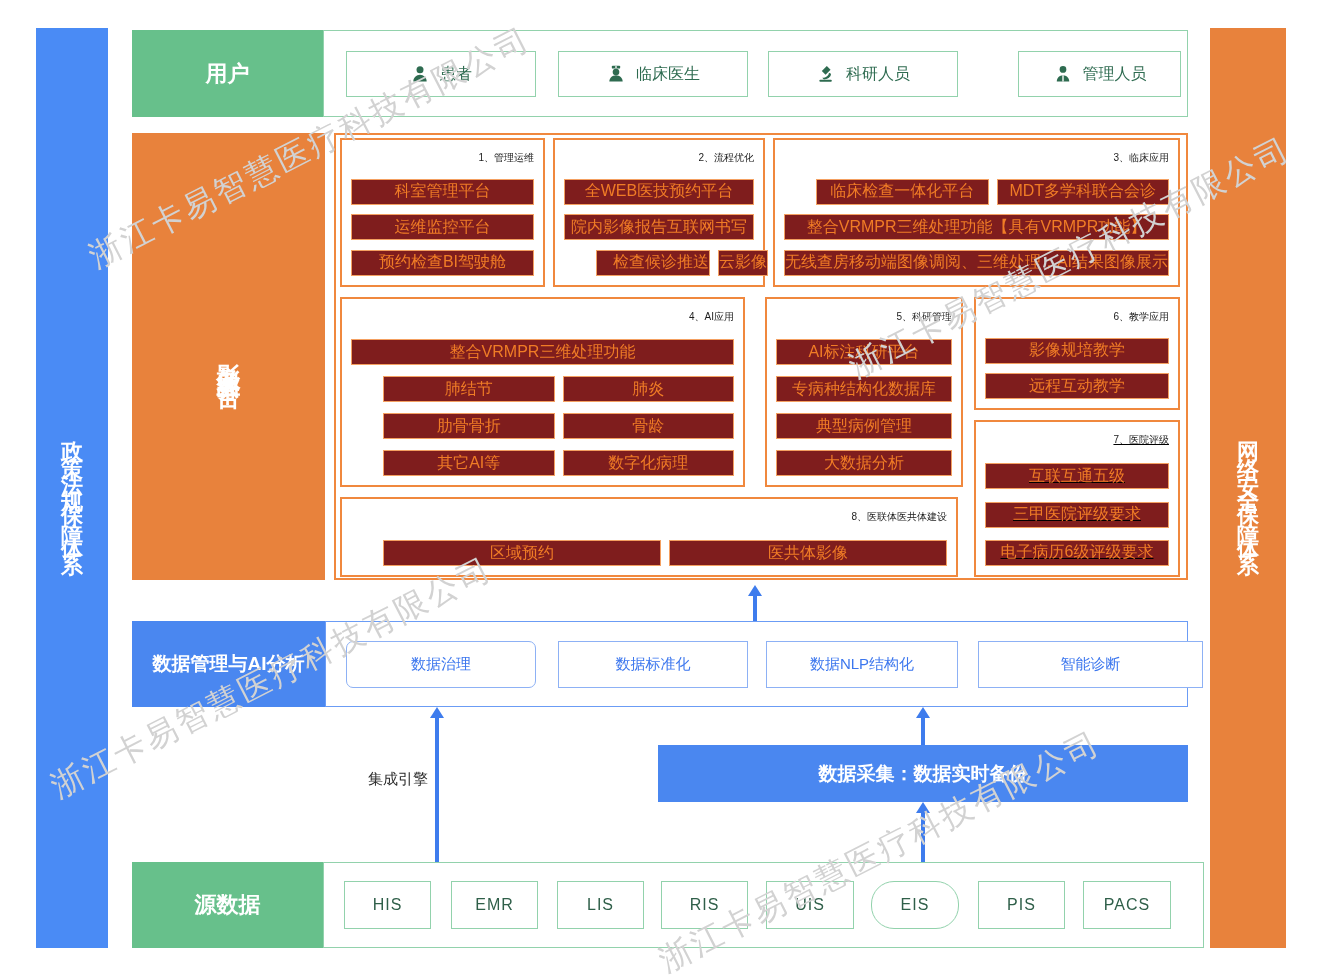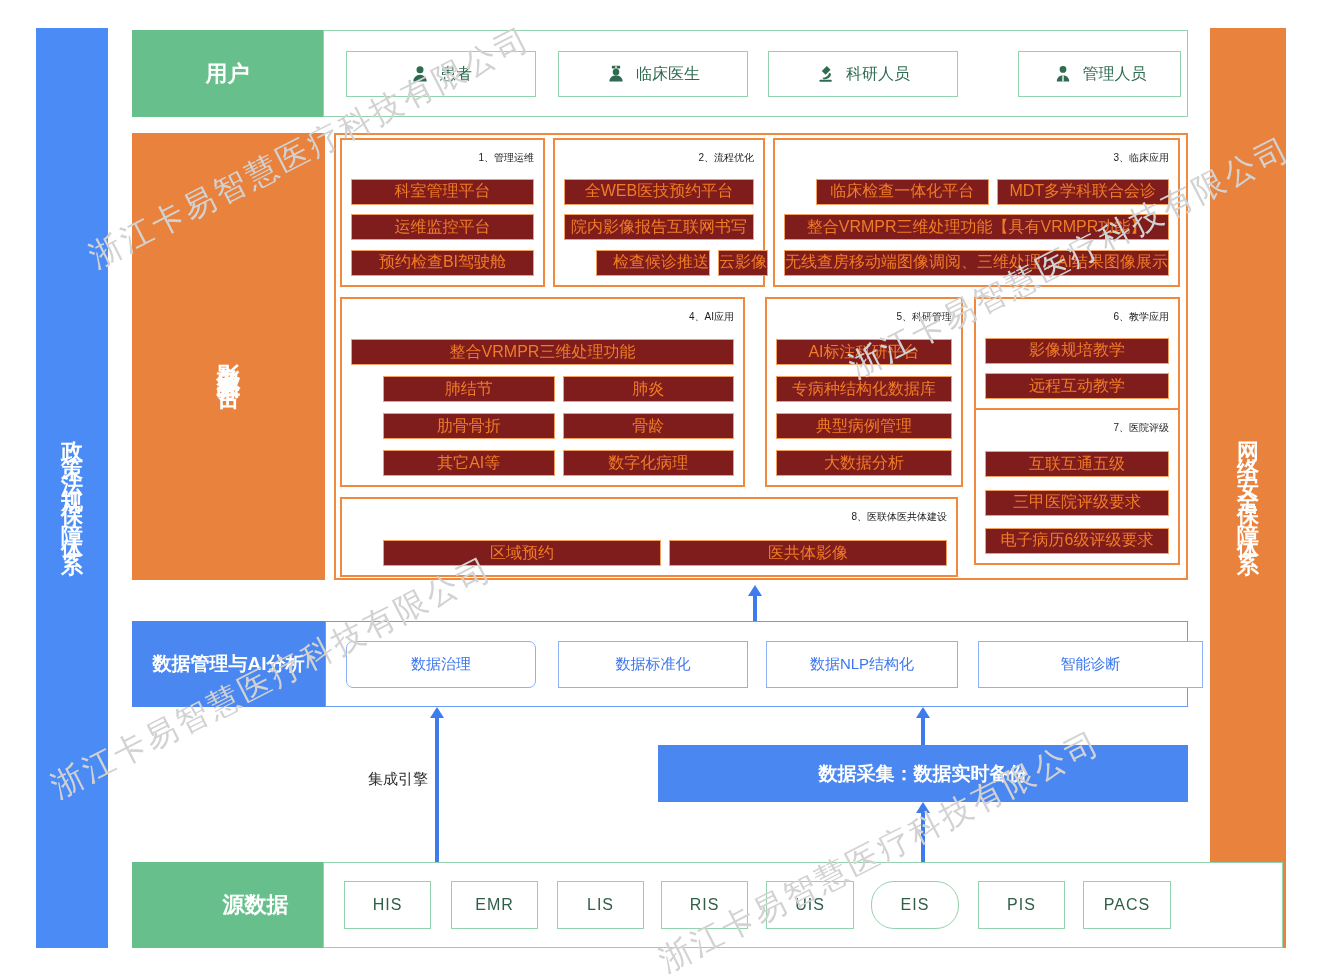--- a/index.html
+++ b/index.html
@@ -159,21 +159,21 @@
     <div class="oitem">典型病例管理</div>
     <div class="oitem">大数据分析</div>
   </div>
 
   <div class="sec" style="left:974px;top:297px;width:206px;height:113px;">
     <div class="sec-title">6、教学应用</div>
     <div class="oitem">影像规培教学</div>
     <div class="oitem">远程互动教学</div>
   </div>
 
-  <div class="sec" style="left:974px;top:408px;width:206px;height:157px;">
+  <div class="sec" style="left:974px;top:420px;width:206px;height:157px;text-decoration:underline;">
     <div class="sec-title">7、医院评级</div>
     <div class="oitem">互联互通五级</div>
     <div class="oitem">三甲医院评级要求</div>
     <div class="oitem">电子病历6级评级要求</div>
   </div>
 
   <div class="sec" style="left:340px;top:497px;width:618px;height:80px;">
     <div class="sec-title">8、医联体医共体建设</div>
     <div class="orow">
       <div class="oitem">区域预约</div>
@@ -203,22 +203,22 @@
   <div class="collect-box" style="left:658px;top:745px;width:530px;height:57px;">数据采集：数据实时备份</div>
   <div class="arrow-up" style="left:916px;top:707px;height:38px;">
     <div class="head"></div>
       <div class="shaft"></div>
   </div>
   <div class="arrow-up" style="left:916px;top:802px;height:60px;">
     <div class="head"></div>
       <div class="shaft"></div>
   </div>
 
-  <div class="lblblock green" style="left:132px;top:862px;width:191px;height:86px;font-size:22px;padding-left:28px;">源数据</div>
-  <div class="cont cont-green" style="left:323px;top:862px;width:960px;height:86px;text-align:right;">
+  <div class="lblblock green" style="left:132px;top:862px;width:191px;height:86px;font-size:22px;">源数据</div>
+  <div class="cont cont-green" style="left:323px;top:862px;width:881px;height:86px;text-align:right;">
     <div class="srcbox" style="left:20px;top:18px;width:87px;height:48px;">HIS</div>
     <div class="srcbox" style="left:127px;top:18px;width:87px;height:48px;">EMR</div>
     <div class="srcbox" style="left:233px;top:18px;width:87px;height:48px;">LIS</div>
     <div class="srcbox" style="left:337px;top:18px;width:87px;height:48px;">RIS</div>
     <div class="srcbox" style="left:442px;top:18px;width:88px;height:48px;">UIS</div>
     <div class="srcbox" style="left:547px;top:18px;width:88px;height:48px;border-radius:23px;">EIS</div>
     <div class="srcbox" style="left:654px;top:18px;width:87px;height:48px;">PIS</div>
     <div class="srcbox" style="left:759px;top:18px;width:88px;height:48px;">PACS</div>
   </div>
 

